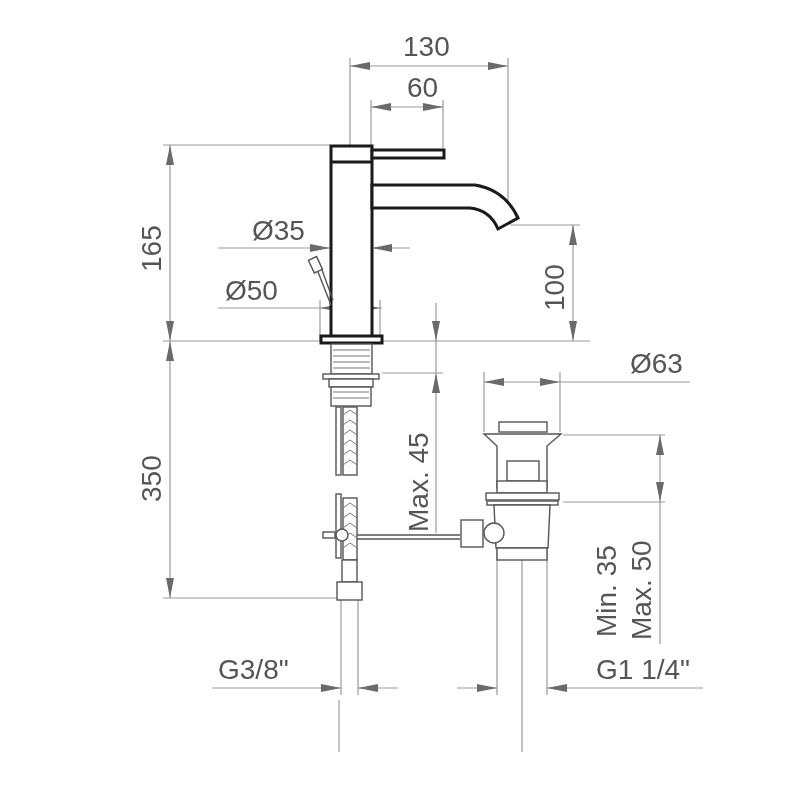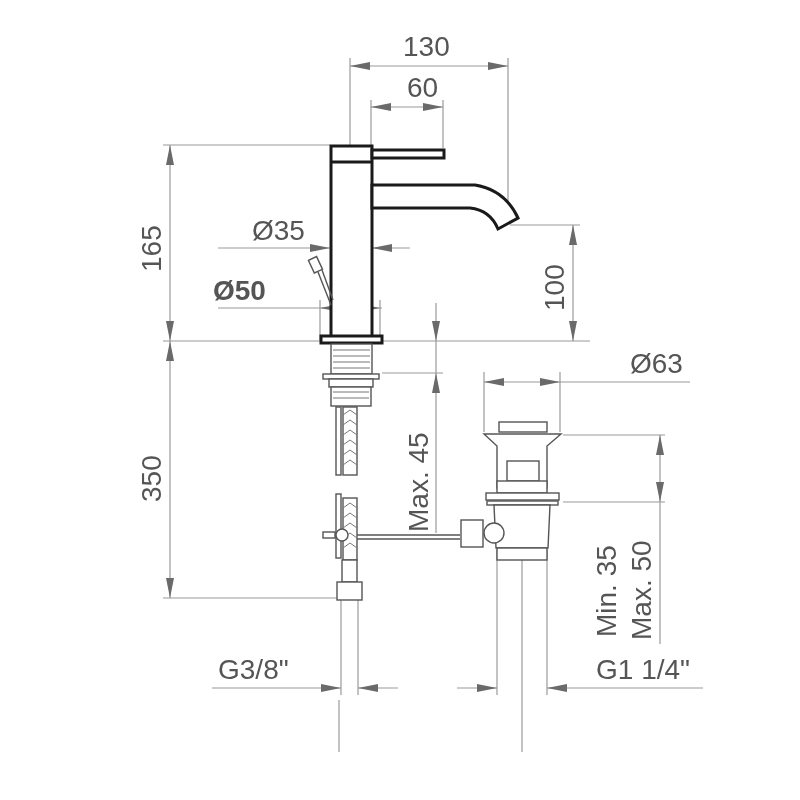--- a/index.html
+++ b/index.html
@@ -149,21 +149,21 @@
       <circle class="part-thin" cx="494" cy="533" r="10"></circle>
       <rect class="part-thin" x="461" y="520" width="22" height="27"></rect>
       <rect class="part-thin" x="497" y="548" width="50" height="12"></rect>
     </g>
   </svg>
 
   <span class="label" style="left:403px;top:33px;">130</span>
   <span class="label" style="left:392px;top:74px;margin-left:15px;">60</span>
   <span class="label rot" style="left:138px;top:272px;">165</span>
   <span class="label" style="left:225px;top:217px;margin-left:27px;">Ø35</span>
-  <span class="label" style="left:213px;top:277px;font-weight:bold;">Ø50</span>
+  <span class="label" style="left:225px;top:277px;">Ø50</span>
   <span class="label rot" style="left:541px;top:311px;">100</span>
   <span class="label rot" style="left:138px;top:502px;">350</span>
   <span class="label rot" style="left:405px;top:532px;">Max. 45</span>
   <span class="label" style="left:630px;top:350px;">Ø63</span>
   <span class="label rot" style="left:593px;top:637px;">Min. 35</span>
   <span class="label rot" style="left:628px;top:640px;">Max. 50</span>
   <span class="label" style="left:218px;top:656px;">G3/8"</span>
   <span class="label" style="left:596px;top:656px;">G1 1/4"</span>
 </div>
 

